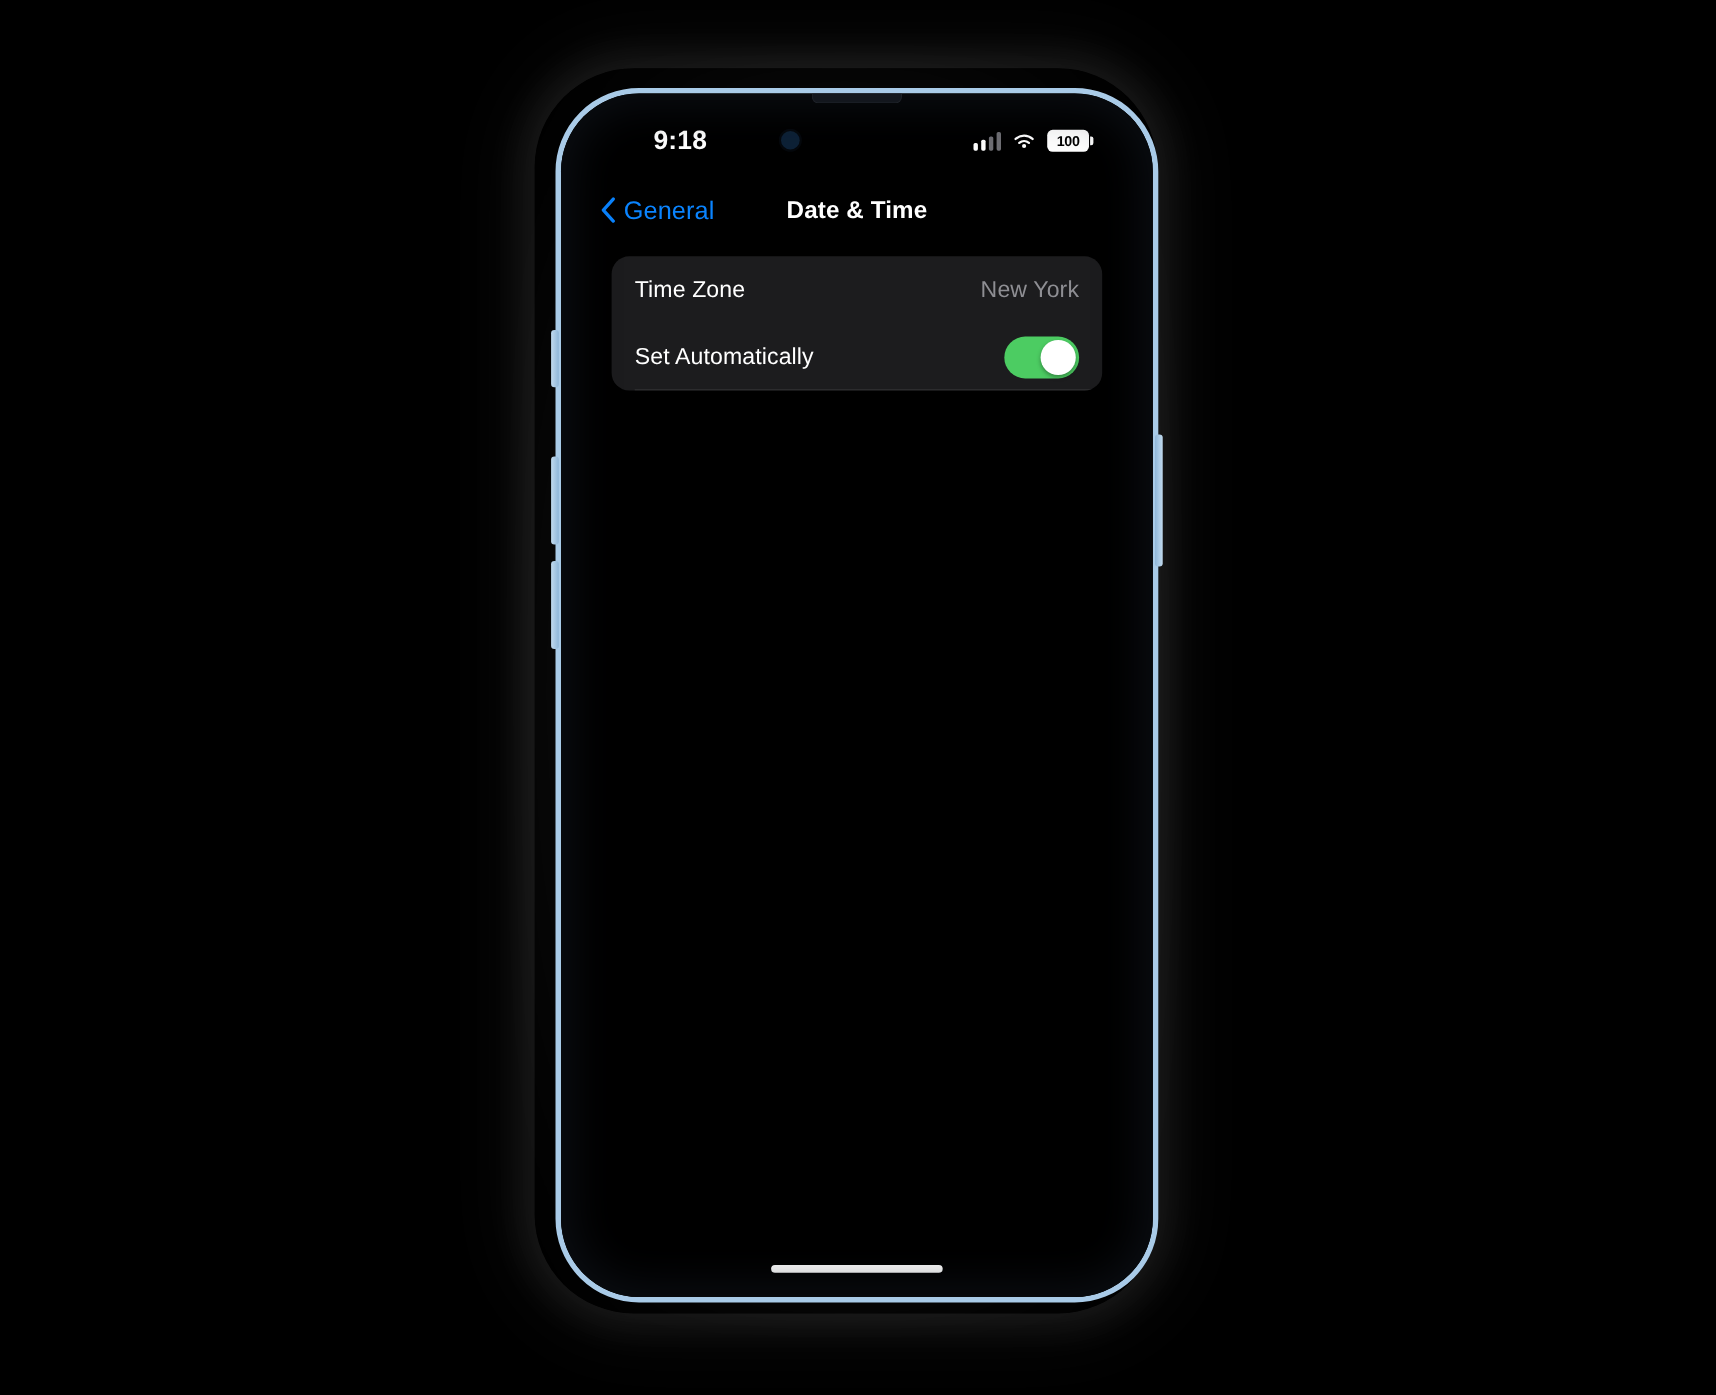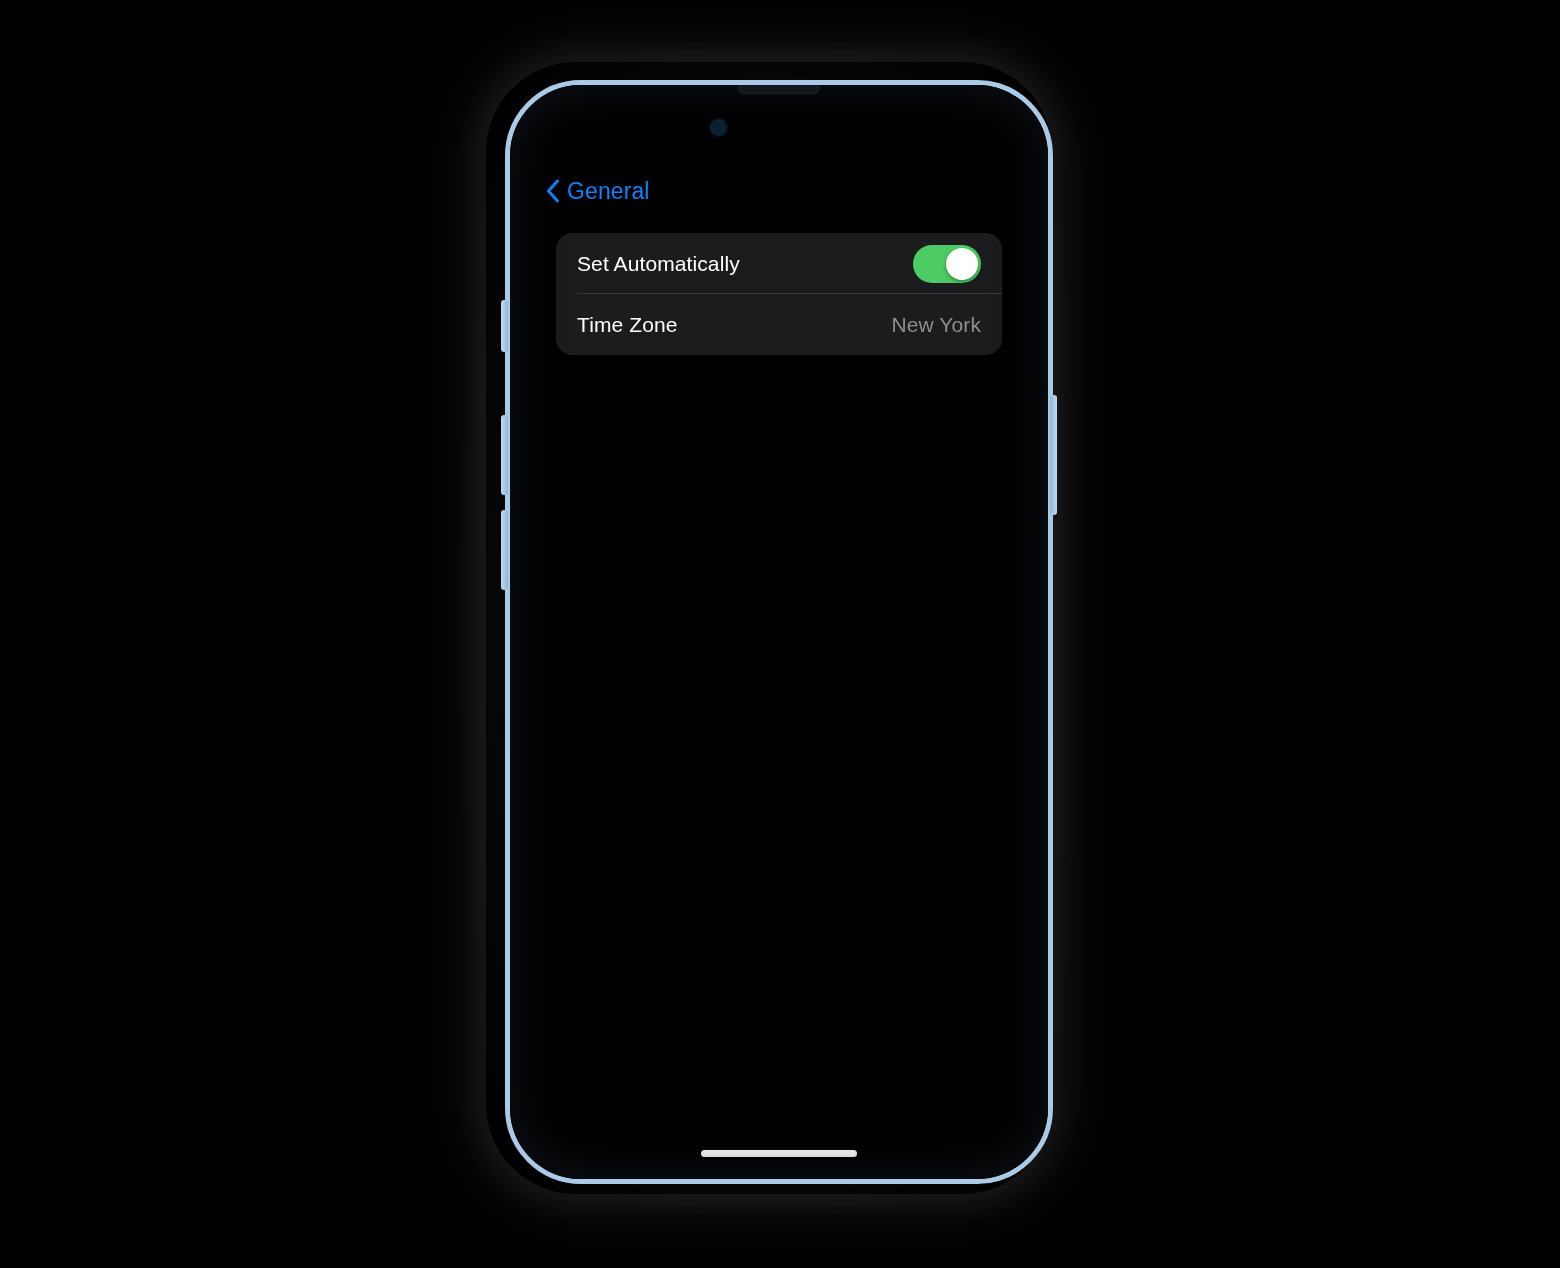--- a/index.html
+++ b/index.html
@@ -314,50 +314,77 @@
     <div class="btn-side btn-action"></div>
     <div class="btn-side btn-vol-up"></div>
     <div class="btn-side btn-vol-dn"></div>
     <div class="btn-side btn-power"></div>
 
     <div class="screen">
 
       <div class="speaker-slot"></div>
       <div class="camera-dot"></div>
 
+      <div class="status-bar">
+        <div class="status-time">9:18</div>
+        <div class="status-right">
+
+          <span class="signal-bars">
+            <i></i>
+              <i></i>
+              <i></i>
+              <i></i>
+          </span>
+
+          <span>
+            <svg class="wifi-icon" viewBox="0 0 24 18" xmlns="http://www.w3.org/2000/svg">
+              <path d="M12 15.6a1.9 1.9 0 1 0 0-3.8 1.9 1.9 0 0 0 0 3.8z" fill="#ffffff"></path>
+              <path d="M7.6 10.9a6.9 6.9 0 0 1 8.8 0" stroke="#ffffff" stroke-width="2.1" fill="none" stroke-linecap="round"></path>
+              <path d="M4.3 7.3a11.6 11.6 0 0 1 15.4 0" stroke="#ffffff" stroke-width="2.1" fill="none" stroke-linecap="round"></path>
+            </svg>
+          </span>
+
+          <span class="battery">
+            <span class="battery-text">100</span>
+            <span class="battery-nub"></span>
+          </span>
+
+        </div>
+      </div>
 
       <div class="nav-bar">
         <div class="nav-back">
           <span>
             <svg class="nav-back-chevron" viewBox="0 0 14 24" xmlns="http://www.w3.org/2000/svg">
               <path d="M11.5 2 2.5 12l9 10" stroke="#0a84ff" stroke-width="3" fill="none" stroke-linecap="round" stroke-linejoin="round"></path>
             </svg>
           </span>
           <span class="nav-back-label">General</span>
         </div>
+        <div class="nav-title">Date &amp; Time</div>
       </div>
 
       <div class="content">
 
 
         <div class="group">
+
+          <div class="row">
+            <span class="row-label">Time Zone</span>
+            <span class="row-value">New York</span>
+          </div>
 
           <div class="row">
             <span class="row-label">Set Automatically</span>
             <span class="switch on">
               <span class="switch-knob"></span>
             </span>
             <span class="row-sep"></span>
           </div>
 
-          <div class="row">
-            <span class="row-label">Time Zone</span>
-            <span class="row-value">New York</span>
-          </div>
-
         </div>
 
       </div>
 
       <div class="home-indicator"></div>
       <div class="screen-vignette"></div>
 
     </div>
   </div>
 

